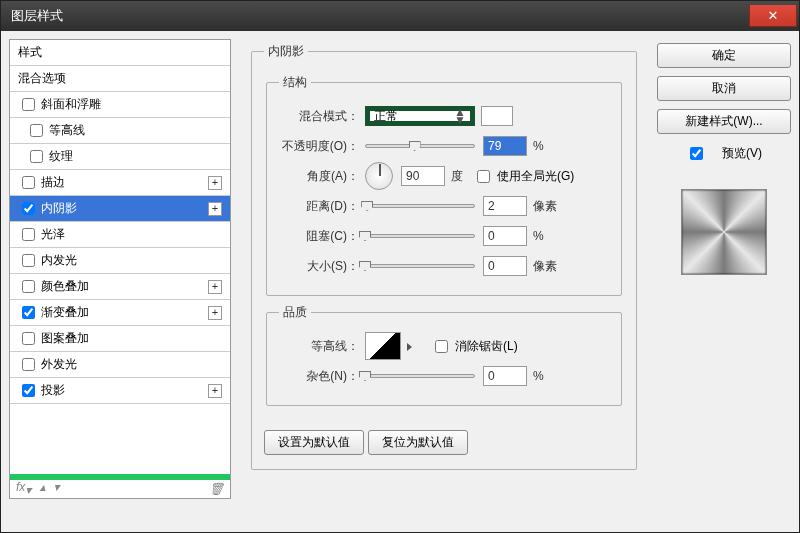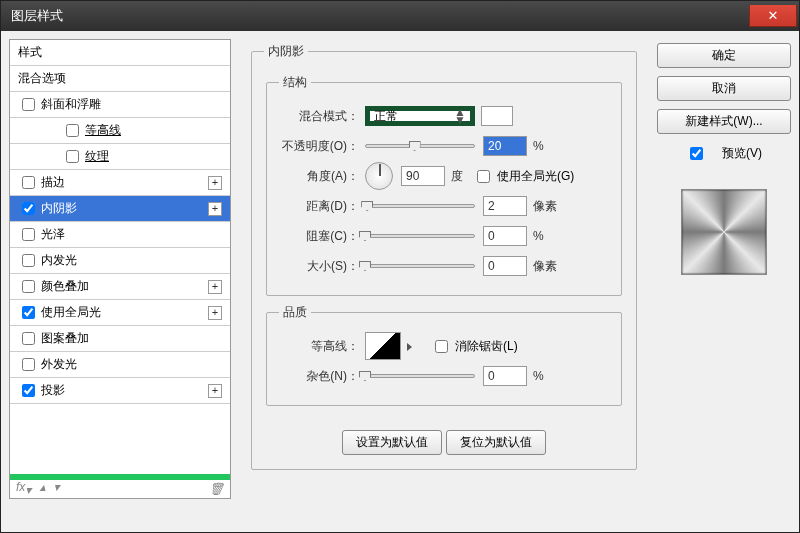--- a/index.html
+++ b/index.html
@@ -6,21 +6,21 @@
 body { margin: 0; background: #6c6c6c; padding: 0; }
 .window { width: 800px; height: 533px; background: #f0f0f0; border: 1px solid #222; position: relative; }
 .titlebar { height: 30px; background: linear-gradient(#4a4a4a, #2e2e2e); display: flex; align-items: center; justify-content: space-between; padding-left: 10px; color: #fff; text-align: right; }
 .titlebar span { font-size: 13px; }
 .close-btn { width: 48px; height: 22px; background: linear-gradient(#e04b3b, #c8382b); border: 1px solid #8a251a; border-top: none; display: flex; align-items: center; justify-content: center; color: #fff; font-size: 14px; cursor: pointer; margin-right: 2px; }
 .content { height: 476px; display: flex; padding: 8px; gap: 8px; }
 .sidebar { width: 222px; background: #fff; border: 1px solid #999; display: flex; flex-direction: column; }
 .side-list { flex: 1; overflow: hidden; }
 .side-row { height: 26px; display: flex; align-items: center; padding: 0 8px; border-bottom: 1px solid #ccc; justify-content: space-between; cursor: pointer; }
 .side-row.header { font-weight: normal; background: #fff; }
-.side-row.indent { padding-left: 52px; text-decoration: underline; }
+.side-row.indent { padding-left: 16px; }
 .side-row.selected { background: #3875d7; color: #fff; }
 .side-row input[type=checkbox] { margin-right: 6px; width: 13px; height: 13px; }
 .side-row .plus { width: 14px; height: 14px; border: 1px solid #999; background: #fff; color: #333; display: flex; align-items: center; justify-content: center; font-size: 11px; line-height: 1; }
 .side-row .lbl { display: flex; align-items: center; }
 .side-footer { height: 24px; border-top: 6px solid #22c55e; display: flex; align-items: center; padding: 0 6px; justify-content: space-between; color: #888; }
 .side-footer .l { display: flex; gap: 8px; }
 .side-footer .ic { font-size: 12px; cursor: default; font-style: italic; }
 .main { flex: 1; position: relative; padding: 4px 10px; }
 .fieldset { border: 1px solid #b0b0b0; border-radius: 2px; margin-bottom: 8px; position: relative; padding: 10px 12px 14px; }
 .fieldset > legend { padding: 0 4px; color: #333; }
@@ -34,21 +34,21 @@
 .slider .track { height: 4px; background: #ddd; border: 1px solid #999; border-radius: 2px; position: absolute; top: 6px; left: 0; right: 0; }
 .slider .thumb { width: 12px; height: 10px; background: #eee; border: 1px solid #777; position: absolute; top: 3px; transform: translateX(-6px); clip-path: polygon(0 0, 100% 0, 100% 60%, 50% 100%, 0 60%); }
 .num { width: 44px; height: 20px; border: 1px solid #999; background: #fff; padding: 0 4px; display: flex; align-items: center; color: #333; }
 .num.hl { background: #3875d7; color: #fff; }
 .unit { margin-left: 6px; color: #333; }
 .chk { display: flex; align-items: center; margin-left: 10px; gap: 4px; }
 .dial { width: 28px; height: 28px; border: 1px solid #999; border-radius: 50%; background: radial-gradient(#fff, #ddd); position: relative; margin-right: 8px; }
 .dial::after { content: ''; position: absolute; width: 2px; height: 12px; background: #555; left: 13px; top: 1px; transform-origin: bottom center; transform: rotate(0deg); }
 .contour { width: 36px; height: 28px; border: 1px solid #999; background: linear-gradient(135deg, #fff 0%, #fff 49%, #000 50%, #000 100%); margin-right: 10px; cursor: pointer; position: relative; }
 .contour::after { content:''; position:absolute; right:-12px; top:10px; border-left:5px solid #555; border-top:4px solid transparent; border-bottom:4px solid transparent;}
-.btn-row { display: flex; justify-content: center; gap: 4px; margin-top: 24px; }
+.btn-row { display: flex; gap: 4px; margin-top: 24px; }
 .btn { padding: 3px 6px; border: 1px solid #888; background: linear-gradient(#fdfdfd, #e4e4e4); border-radius: 3px; cursor: pointer; min-width: 100px; text-align: center; }
 .rightpanel { width: 134px; display: flex; flex-direction: column; gap: 8px; align-items: stretch; padding-top: 4px; }
 .rightpanel .btn { min-width: auto; width: 100%; }
 .preview-chk { display: flex; justify-content: center; align-items: center; gap: 16px; margin-top: 2px; }
 .preview-box { width: 86px; height: 86px; margin: 18px auto 0; background: conic-gradient(from 45deg, #e8e8e8, #7a7a7a, #e8e8e8, #7a7a7a, #e8e8e8, #7a7a7a, #e8e8e8, #7a7a7a, #e8e8e8); border: 1px solid #888; box-shadow: inset 0 0 2px #000; }
 </style>
 </head>
 <body>
 
 <div class="window">
@@ -115,21 +115,21 @@
           <div class="side-row">
             <span class="lbl">
               <input type="checkbox" style="">
               <span>颜色叠加</span>
             </span>
             <span class="plus">+</span>
           </div>
           <div class="side-row">
             <span class="lbl">
               <input type="checkbox" checked="" style="">
-              <span>使用全局光</span>
+              <span>渐变叠加</span>
             </span>
             <span class="plus">+</span>
           </div>
           <div class="side-row">
             <span class="lbl">
               <input type="checkbox" style="">
               <span>图案叠加</span>
             </span>
           </div>
           <div class="side-row">
@@ -174,21 +174,21 @@
             </div>
             <div class="swatch"></div>
           </div>
 
           <div class="row">
             <div class="label">不透明度(O)：</div>
             <div class="slider">
                 <div class="track"></div>
                 <div class="thumb" style="left:45%"></div>
               </div>
-            <div class="num hl">20</div>
+            <div class="num hl">79</div>
             <div class="unit">%</div>
           </div>
 
           <div class="row">
             <div class="label">角度(A)：</div>
             <div class="dial"></div>
             <div class="num">90</div>
             <div class="unit">度</div>
             <label class="chk">
               <input type="checkbox" style="">

